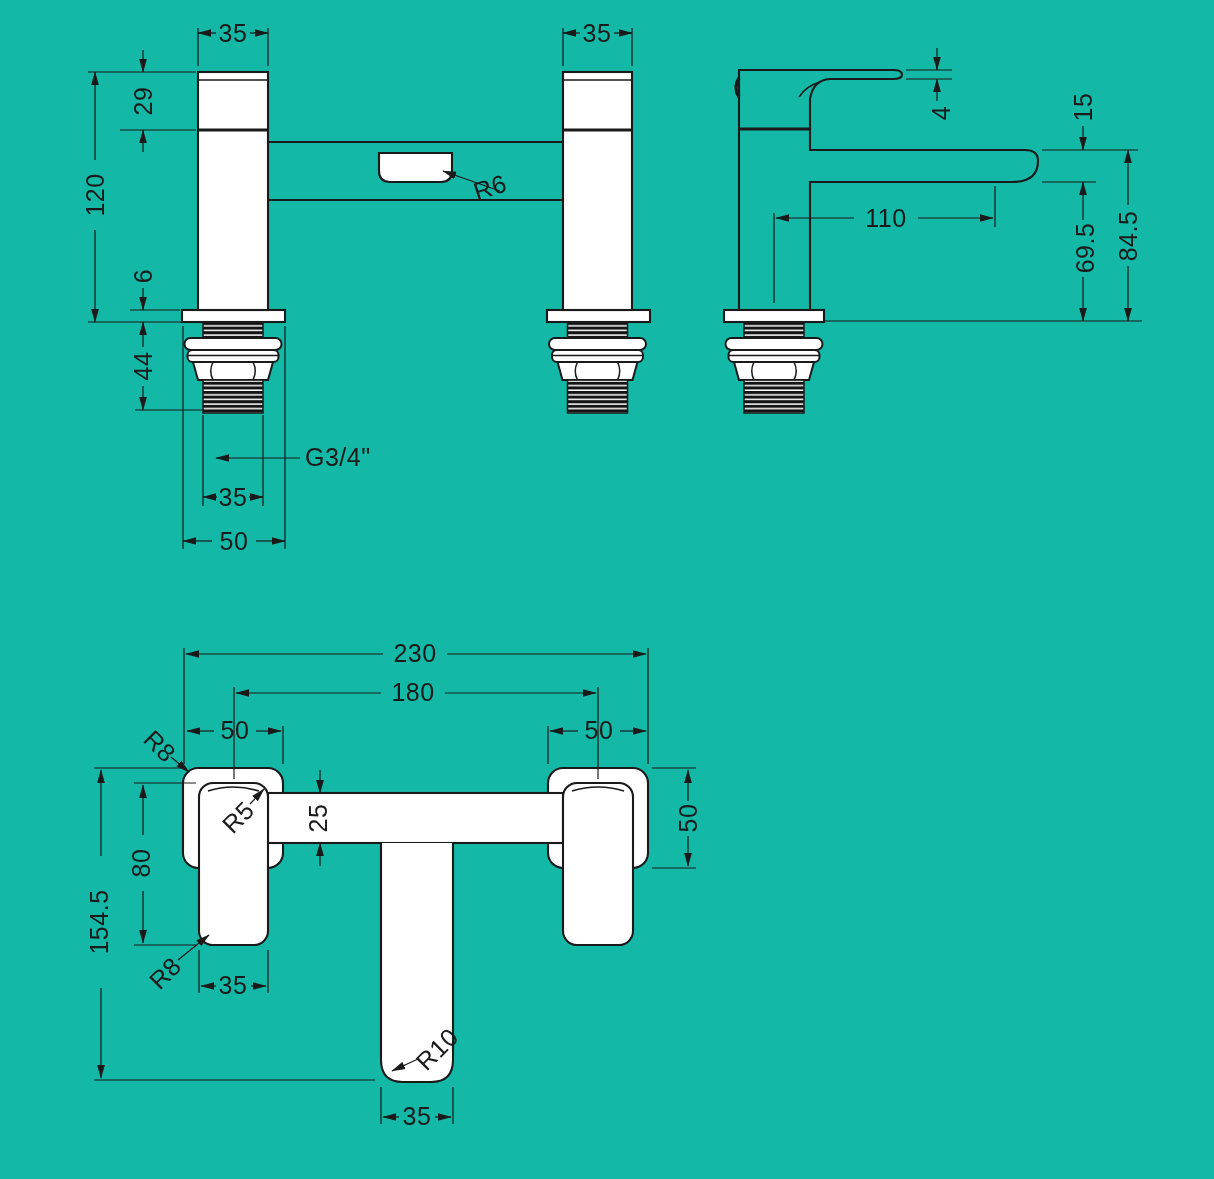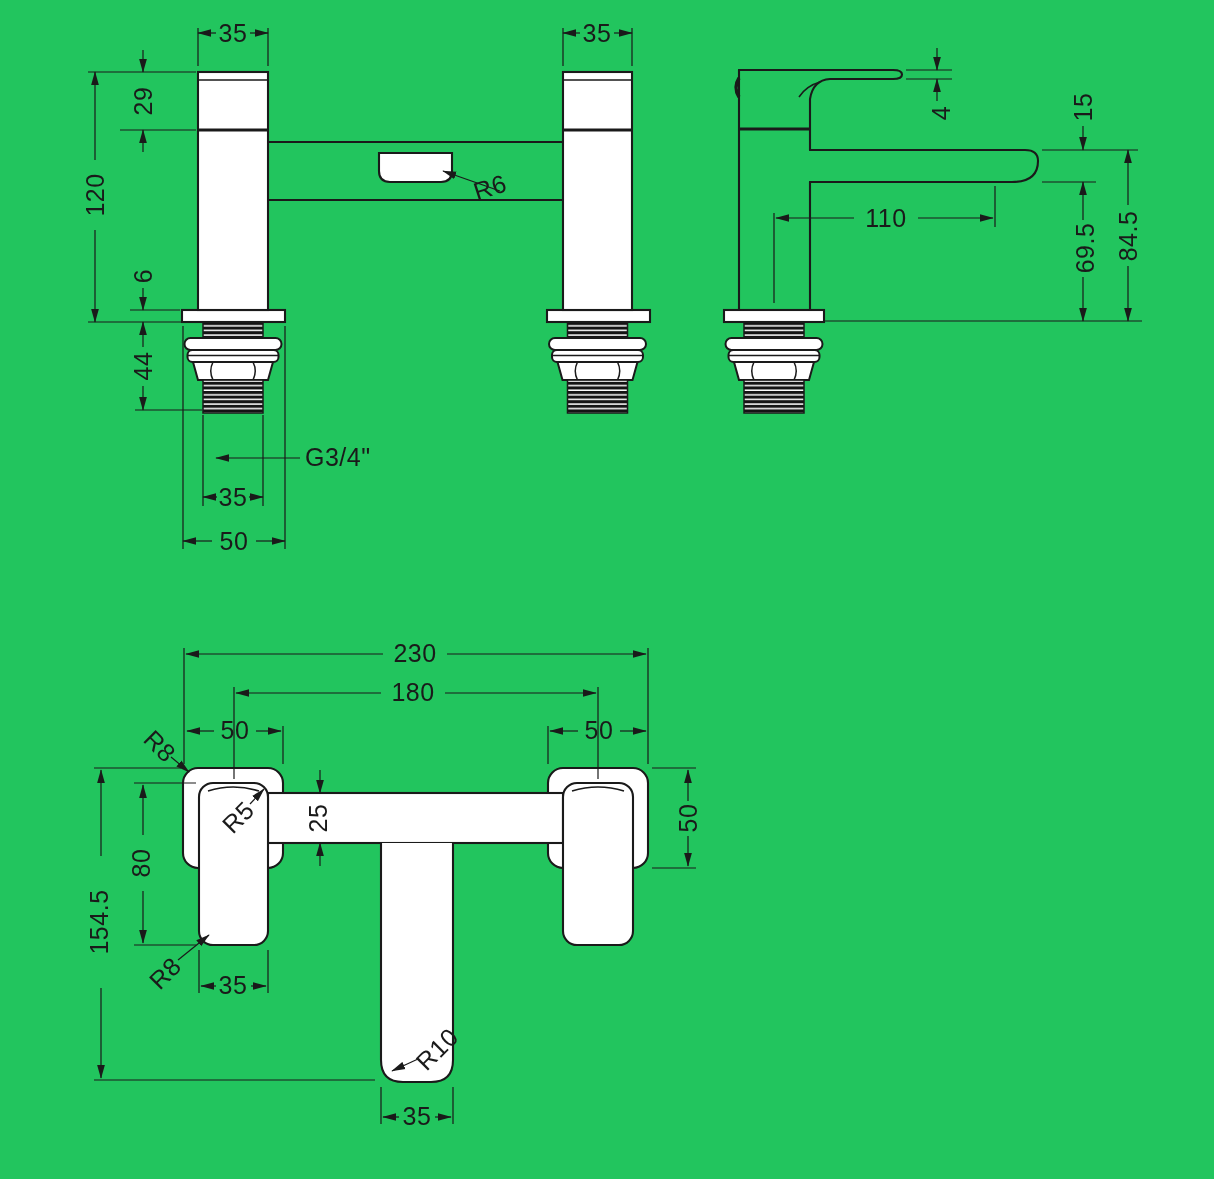--- a/index.html
+++ b/index.html
@@ -1,16 +1,16 @@
 <!DOCTYPE html>
 <html><head>
 <meta charset="utf-8">
 <style>
   html,body{margin:0;padding:0;background:#fff;}
-  .stage{position:relative;width:1214px;height:1179px;background:#22c55e;overflow:hidden;}
+  .stage{position:relative;width:1214px;height:1179px;background:#14b8a6;overflow:hidden;}
   svg{display:block;}
   svg text{font-family:"Liberation Sans","DejaVu Sans",sans-serif;font-size:25px;fill:#1a1a1a;letter-spacing:.5px;}
   .ol{stroke:#1a1a1a;stroke-width:2.1;fill:none;stroke-linecap:round;}
   .olf{stroke:#1a1a1a;stroke-width:2.1;fill:#fff;}
   .thin{stroke:#1a1a1a;stroke-width:1.5;fill:none;}
   .thick{stroke:#1a1a1a;stroke-width:3.2;fill:none;stroke-linecap:butt;}
   .dim{stroke:#1a1a1a;stroke-width:1.2;fill:none;stroke-linecap:butt;}
   .tmid{text-anchor:middle;dominant-baseline:central;}
   .tstart{text-anchor:start;dominant-baseline:central;}
 </style>

